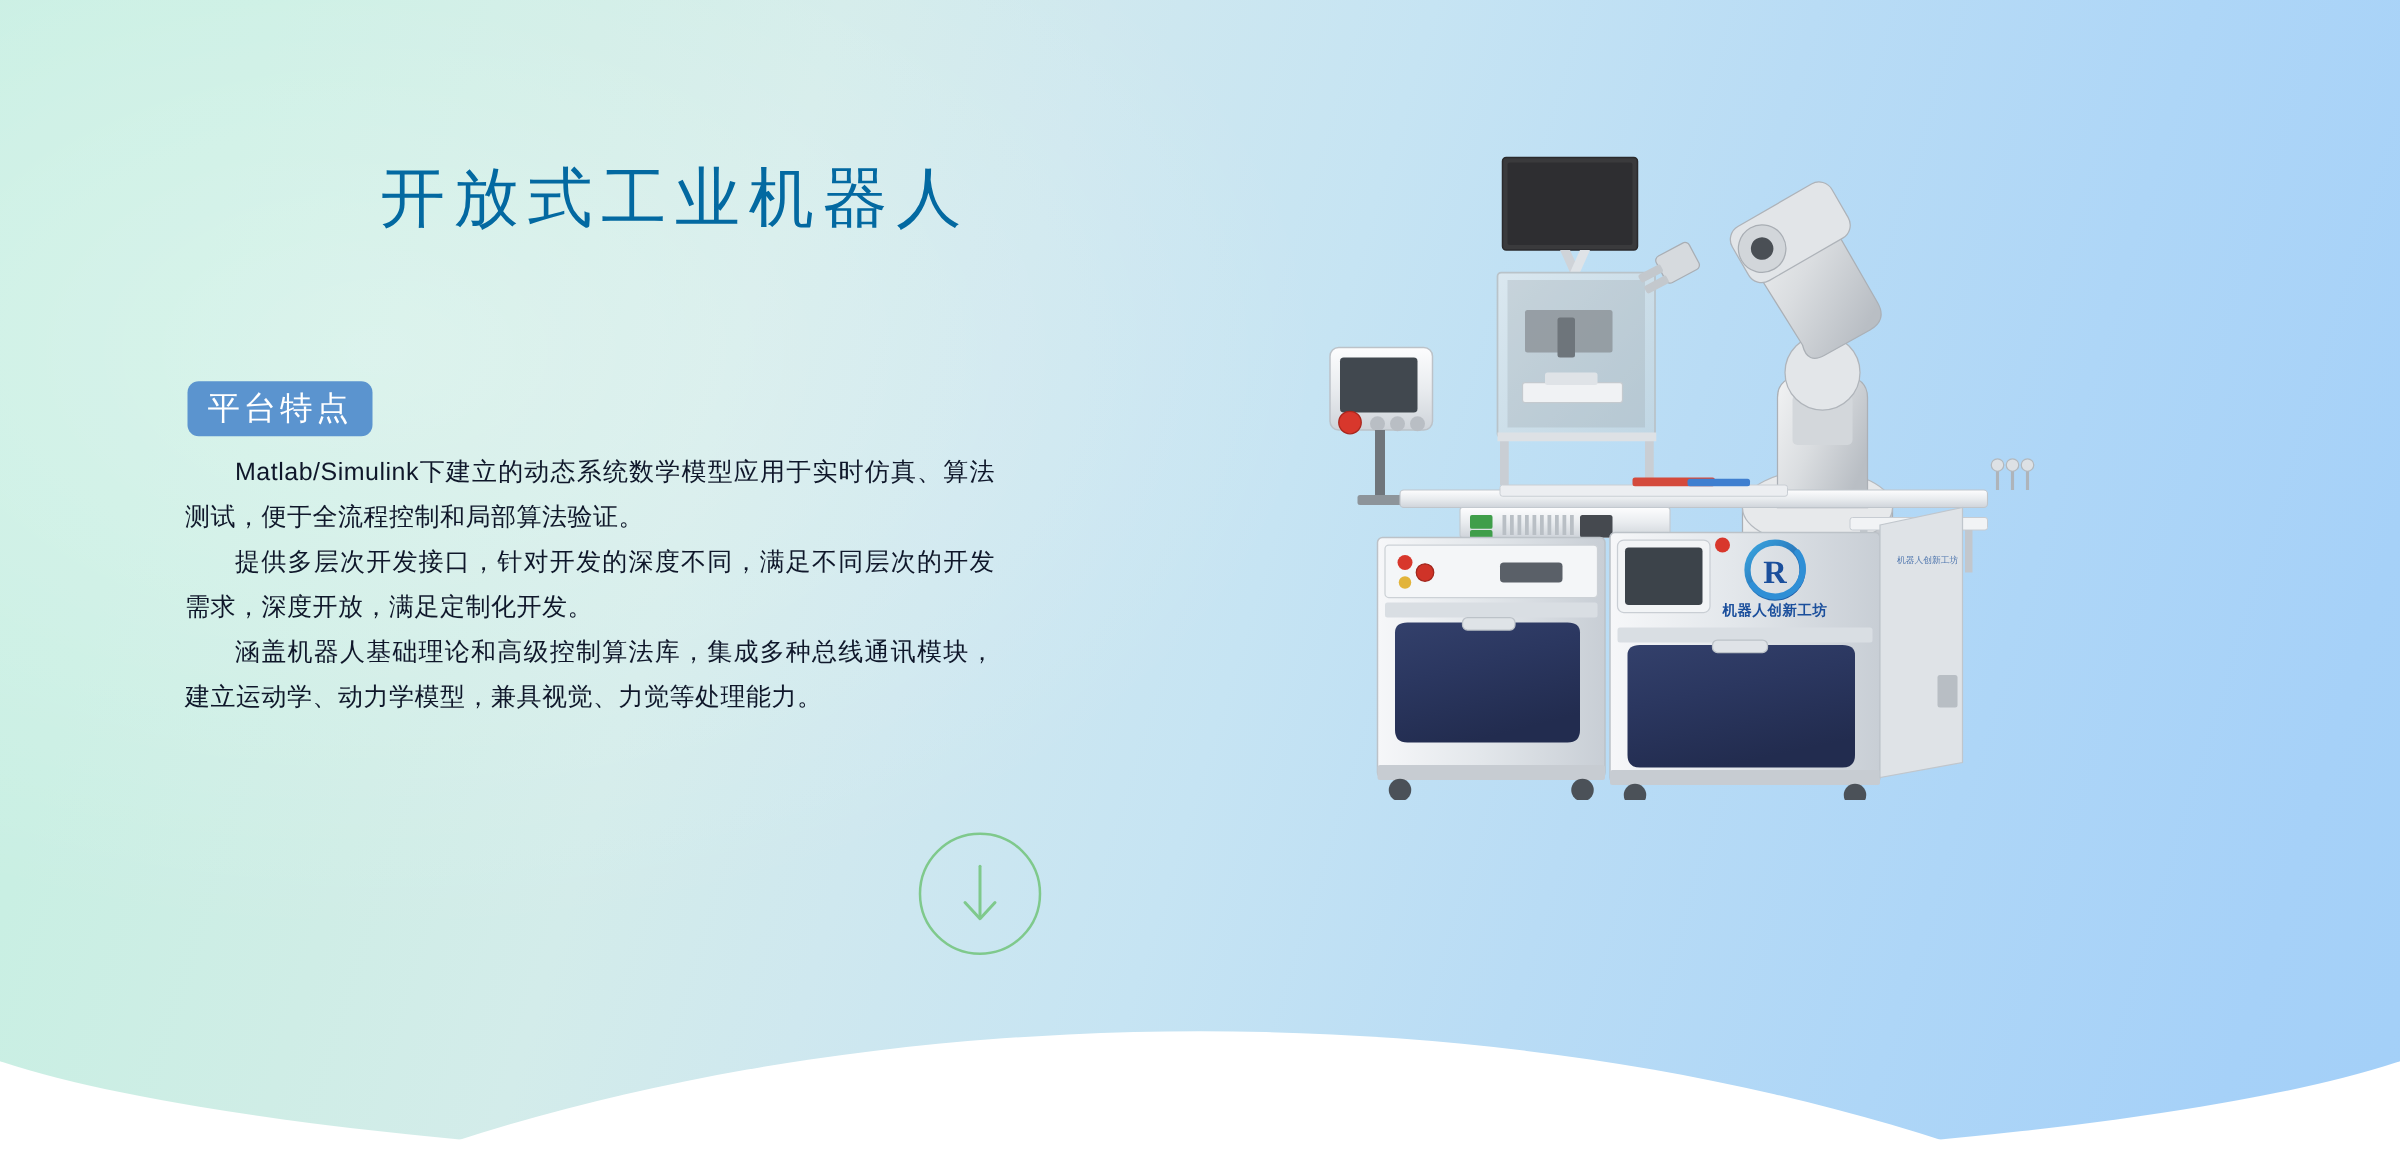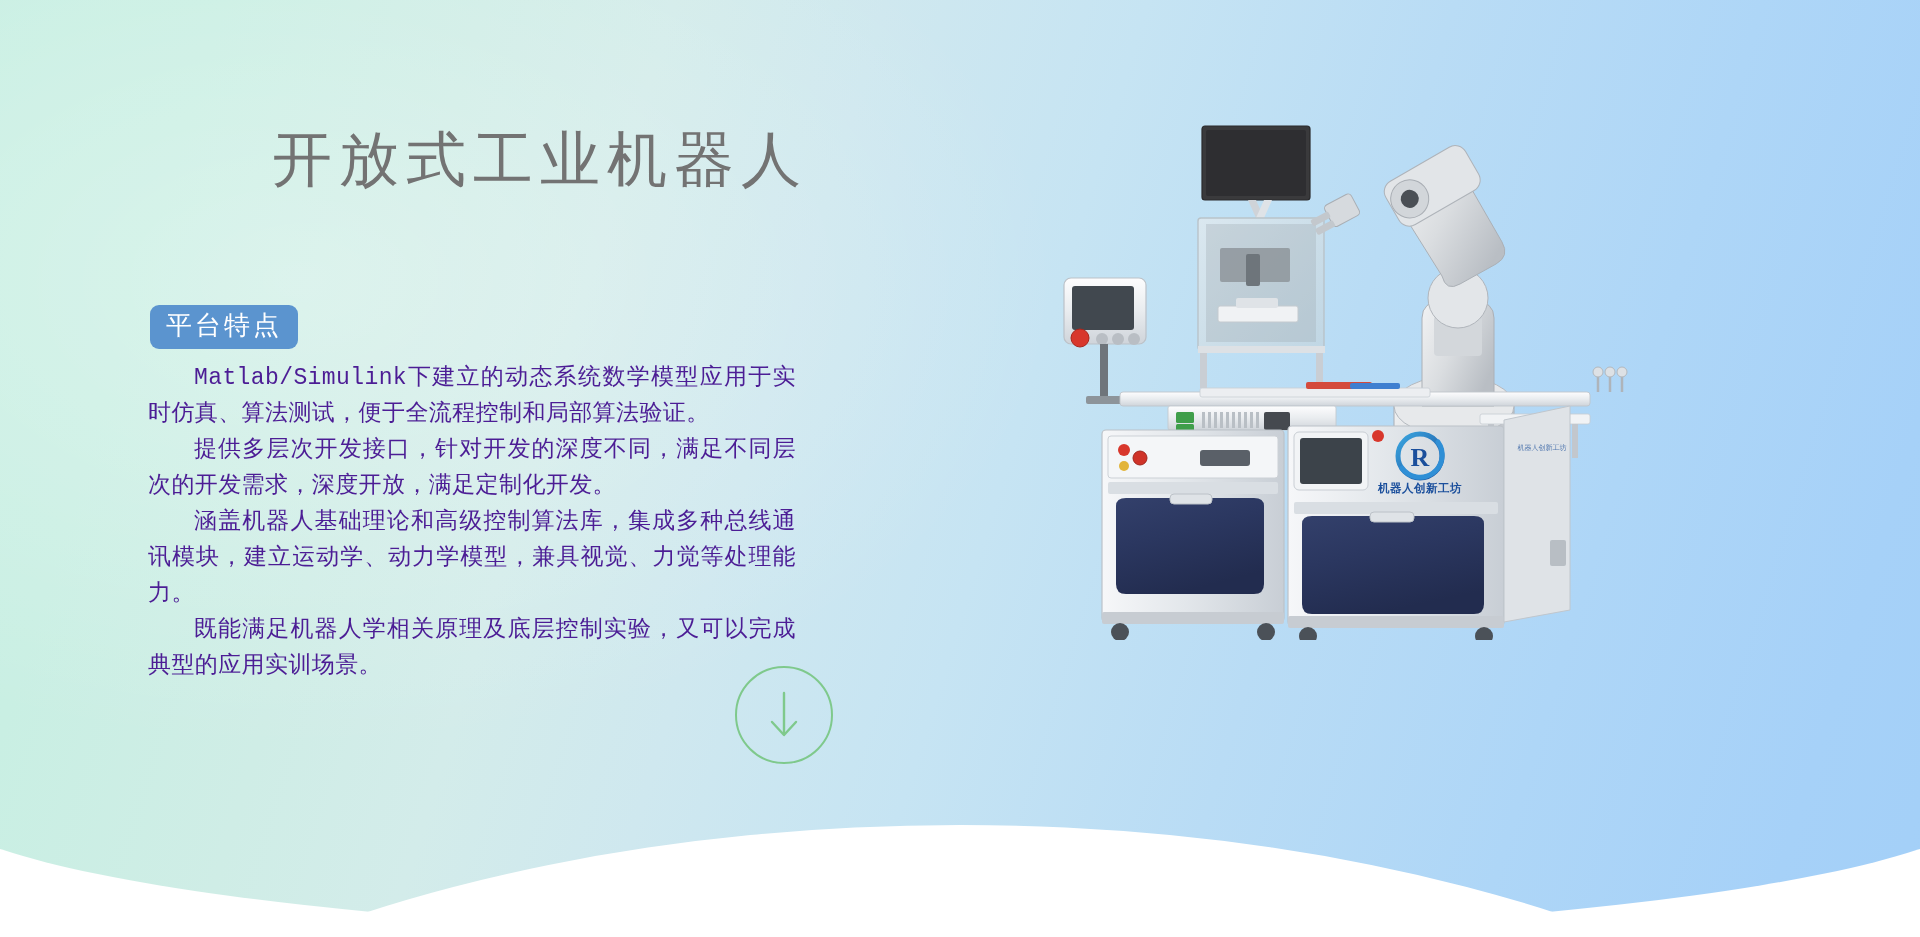--- a/index.html
+++ b/index.html
@@ -47,54 +47,54 @@
     left:0; top:0; width:1040px; height:100%;
   }
 
   .title-block{
     position:absolute;
     left:150px; top:118px;
     width:780px;
     text-align:center;
   }
   .title-line{
-    font-family:Liberation Sans, sans-serif;
-    font-size:60px;
+    font-family:Liberation Serif, serif;
+    font-size:52px;
     line-height:84px;
     letter-spacing:7px;
-    color:#737373;
+    color:#0369a1;
     font-weight:400;
     white-space:nowrap;
   }
   .title-line.l2{ letter-spacing:9px; }
 
   .badge{
     position:absolute;
     left:150px; top:305px;
     display:inline-block;
     padding:6px 16px 8px 16px;
     background:#5b94cf;
     border-radius:9px;
     color:#ffffff;
-    font-family:Liberation Serif, serif;
+    font-family:Liberation Sans, sans-serif;
     font-size:26px;
     line-height:30px;
     letter-spacing:3px;
   }
 
   .paragraphs{
     position:absolute;
     left:148px; top:360px;
     width:648px;
   }
   .para{
-    font-family:Liberation Mono, monospace;
-    font-size:23px;
+    font-family:Liberation Sans, sans-serif;
+    font-size:20px;
     line-height:36px;
-    color:#4c1d95;
+    color:#0f172a;
     text-indent:2em;
     text-align:justify;
     letter-spacing:0.4px;
   }
 
   
   .scroll-cue{
     position:absolute;
     left:735px; top:666px;
     width:98px; height:98px;
@@ -135,21 +135,20 @@
     <div class="title-block">
       <div class="title-line l1">开放式工业机器人</div>
     </div>
 
     <div class="badge">平台特点</div>
 
     <div class="paragraphs">
       <p class="para">Matlab/Simulink下建立的动态系统数学模型应用于实时仿真、算法测试，便于全流程控制和局部算法验证。</p>
       <p class="para">提供多层次开发接口，针对开发的深度不同，满足不同层次的开发需求，深度开放，满足定制化开发。</p>
       <p class="para">涵盖机器人基础理论和高级控制算法库，集成多种总线通讯模块，建立运动学、动力学模型，兼具视觉、力觉等处理能力。</p>
-      <p class="para">既能满足机器人学相关原理及底层控制实验，又可以完成典型的应用实训场景。</p>
     </div>
 
     <div class="scroll-cue">
       <svg width="40" height="52" viewBox="0 0 40 52">
         <line x1="20" y1="4" x2="20" y2="45" stroke="#7fc98c" stroke-width="2.4" stroke-linecap="round"></line>
         <polyline points="8,33 20,46 32,33" fill="none" stroke="#7fc98c" stroke-width="2.4" stroke-linecap="round" stroke-linejoin="round"></polyline>
       </svg>
     </div>
   </div>
 

